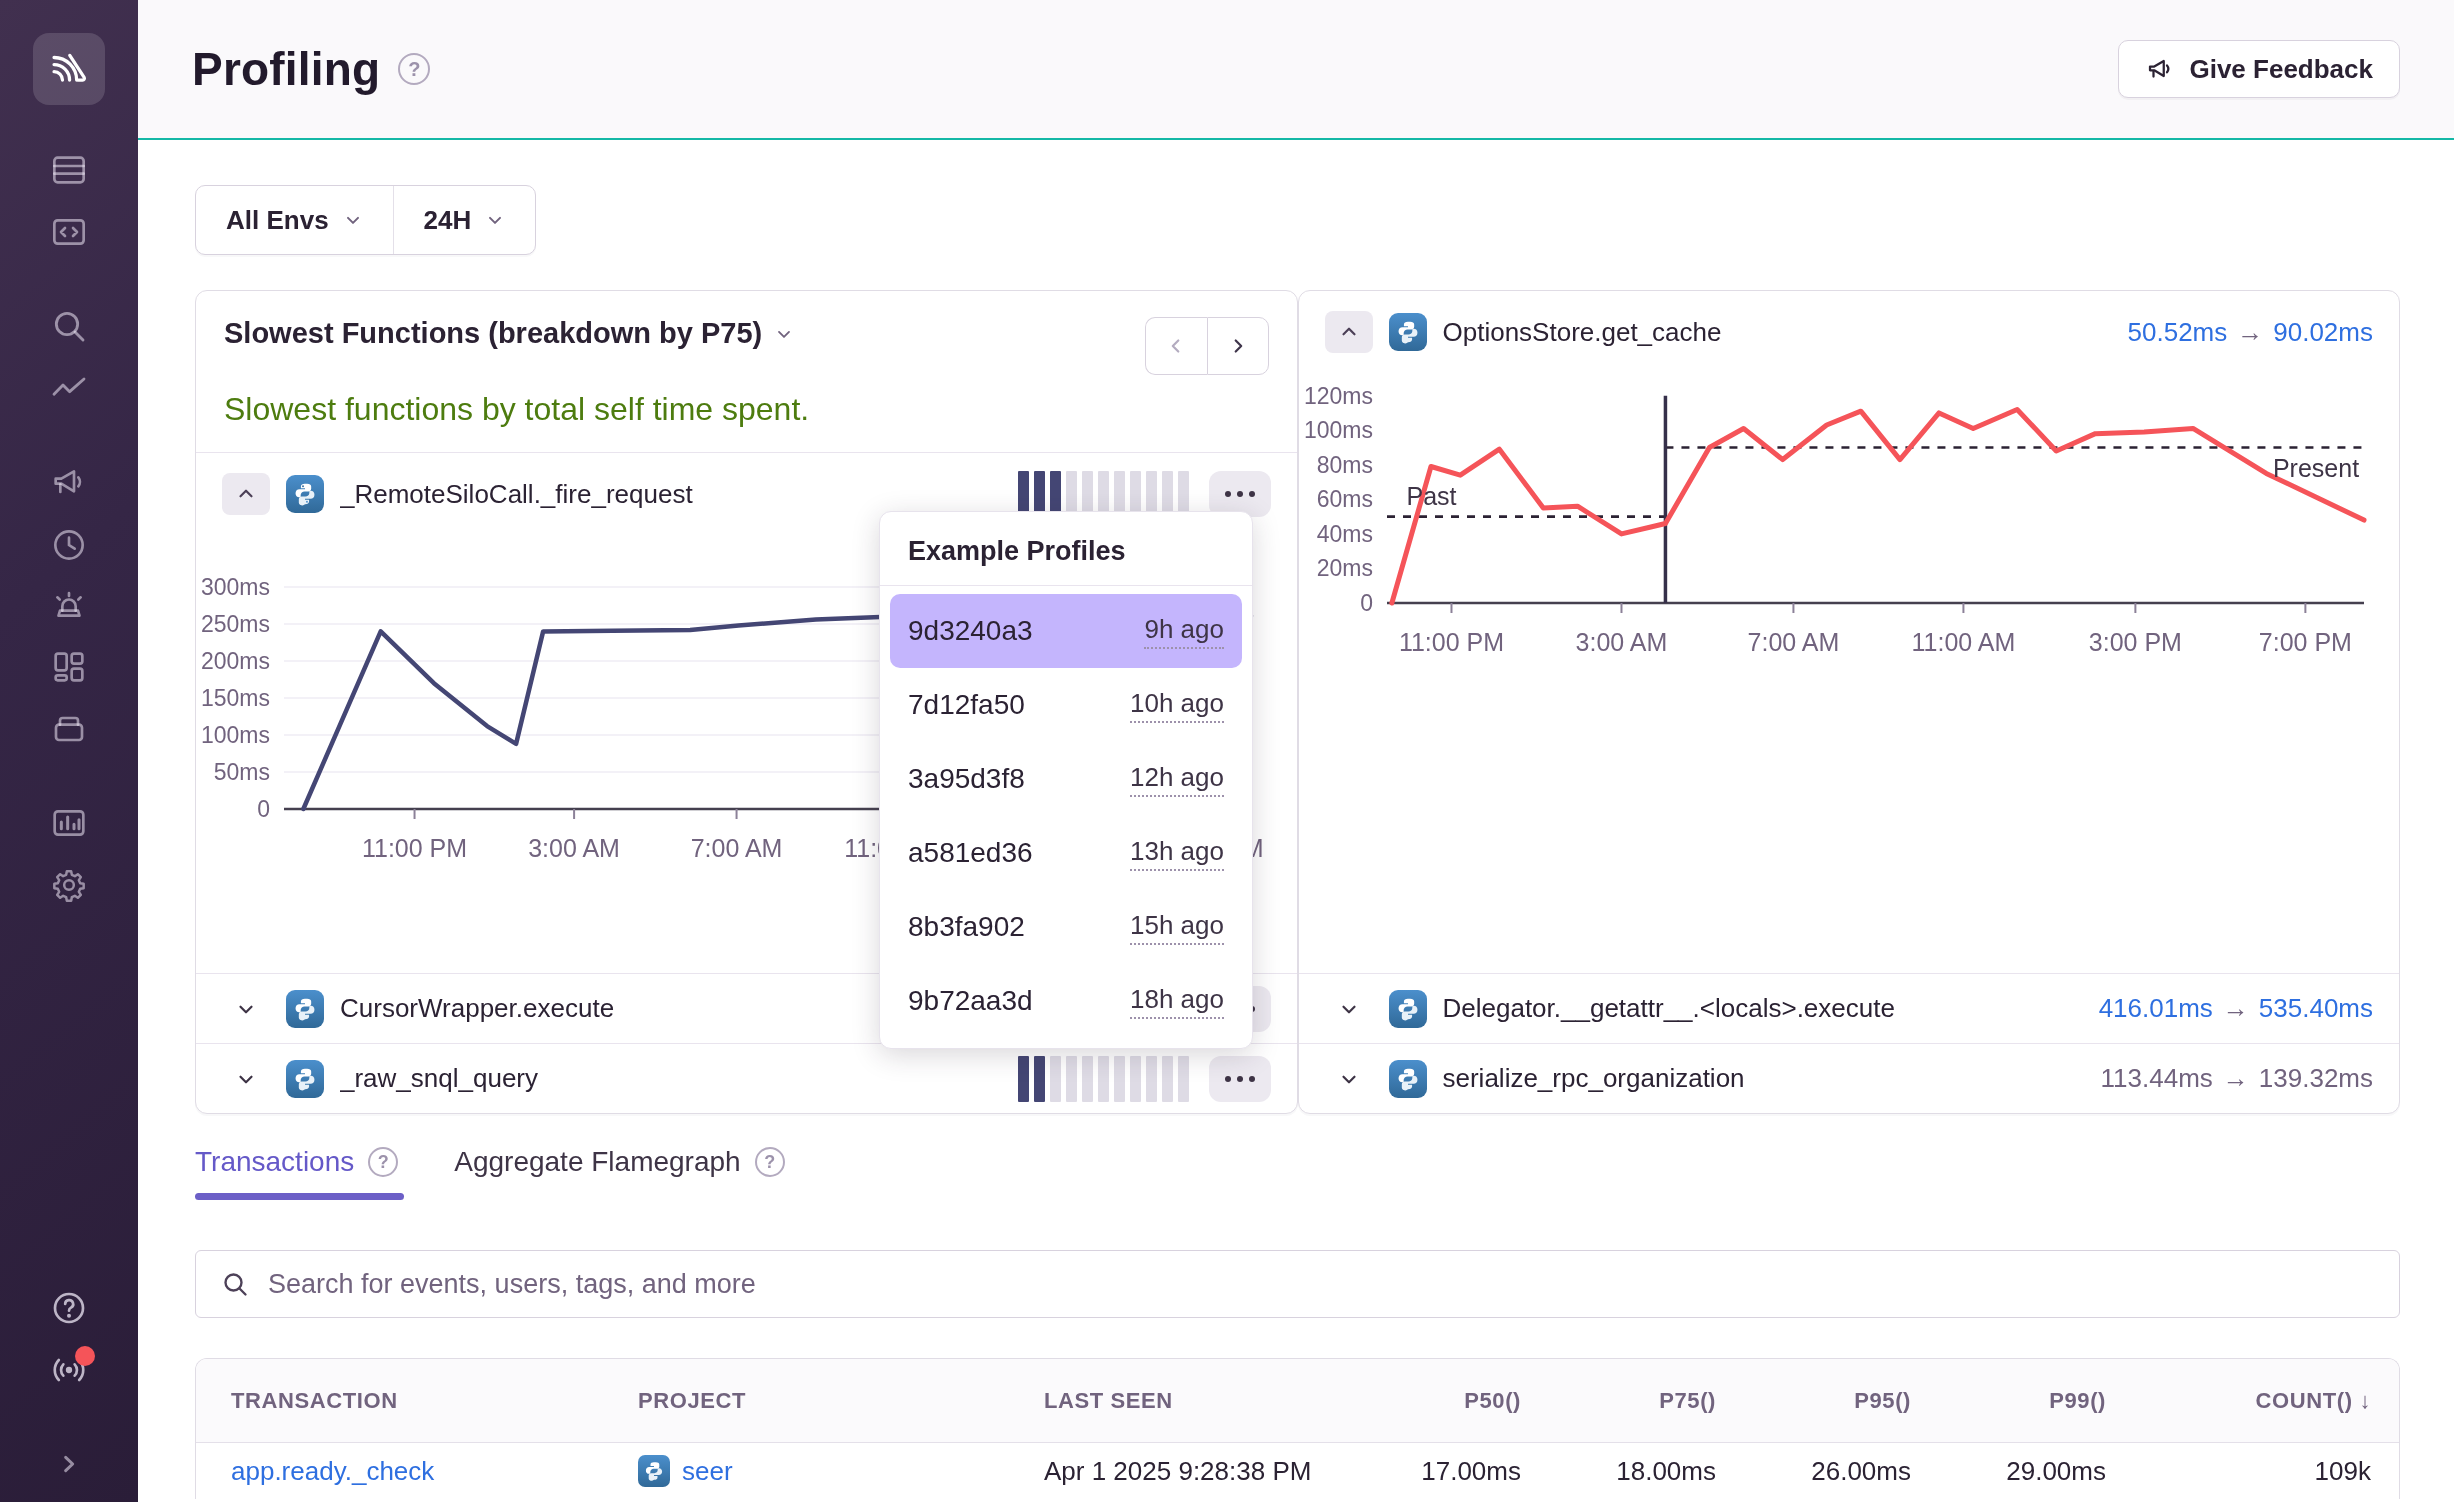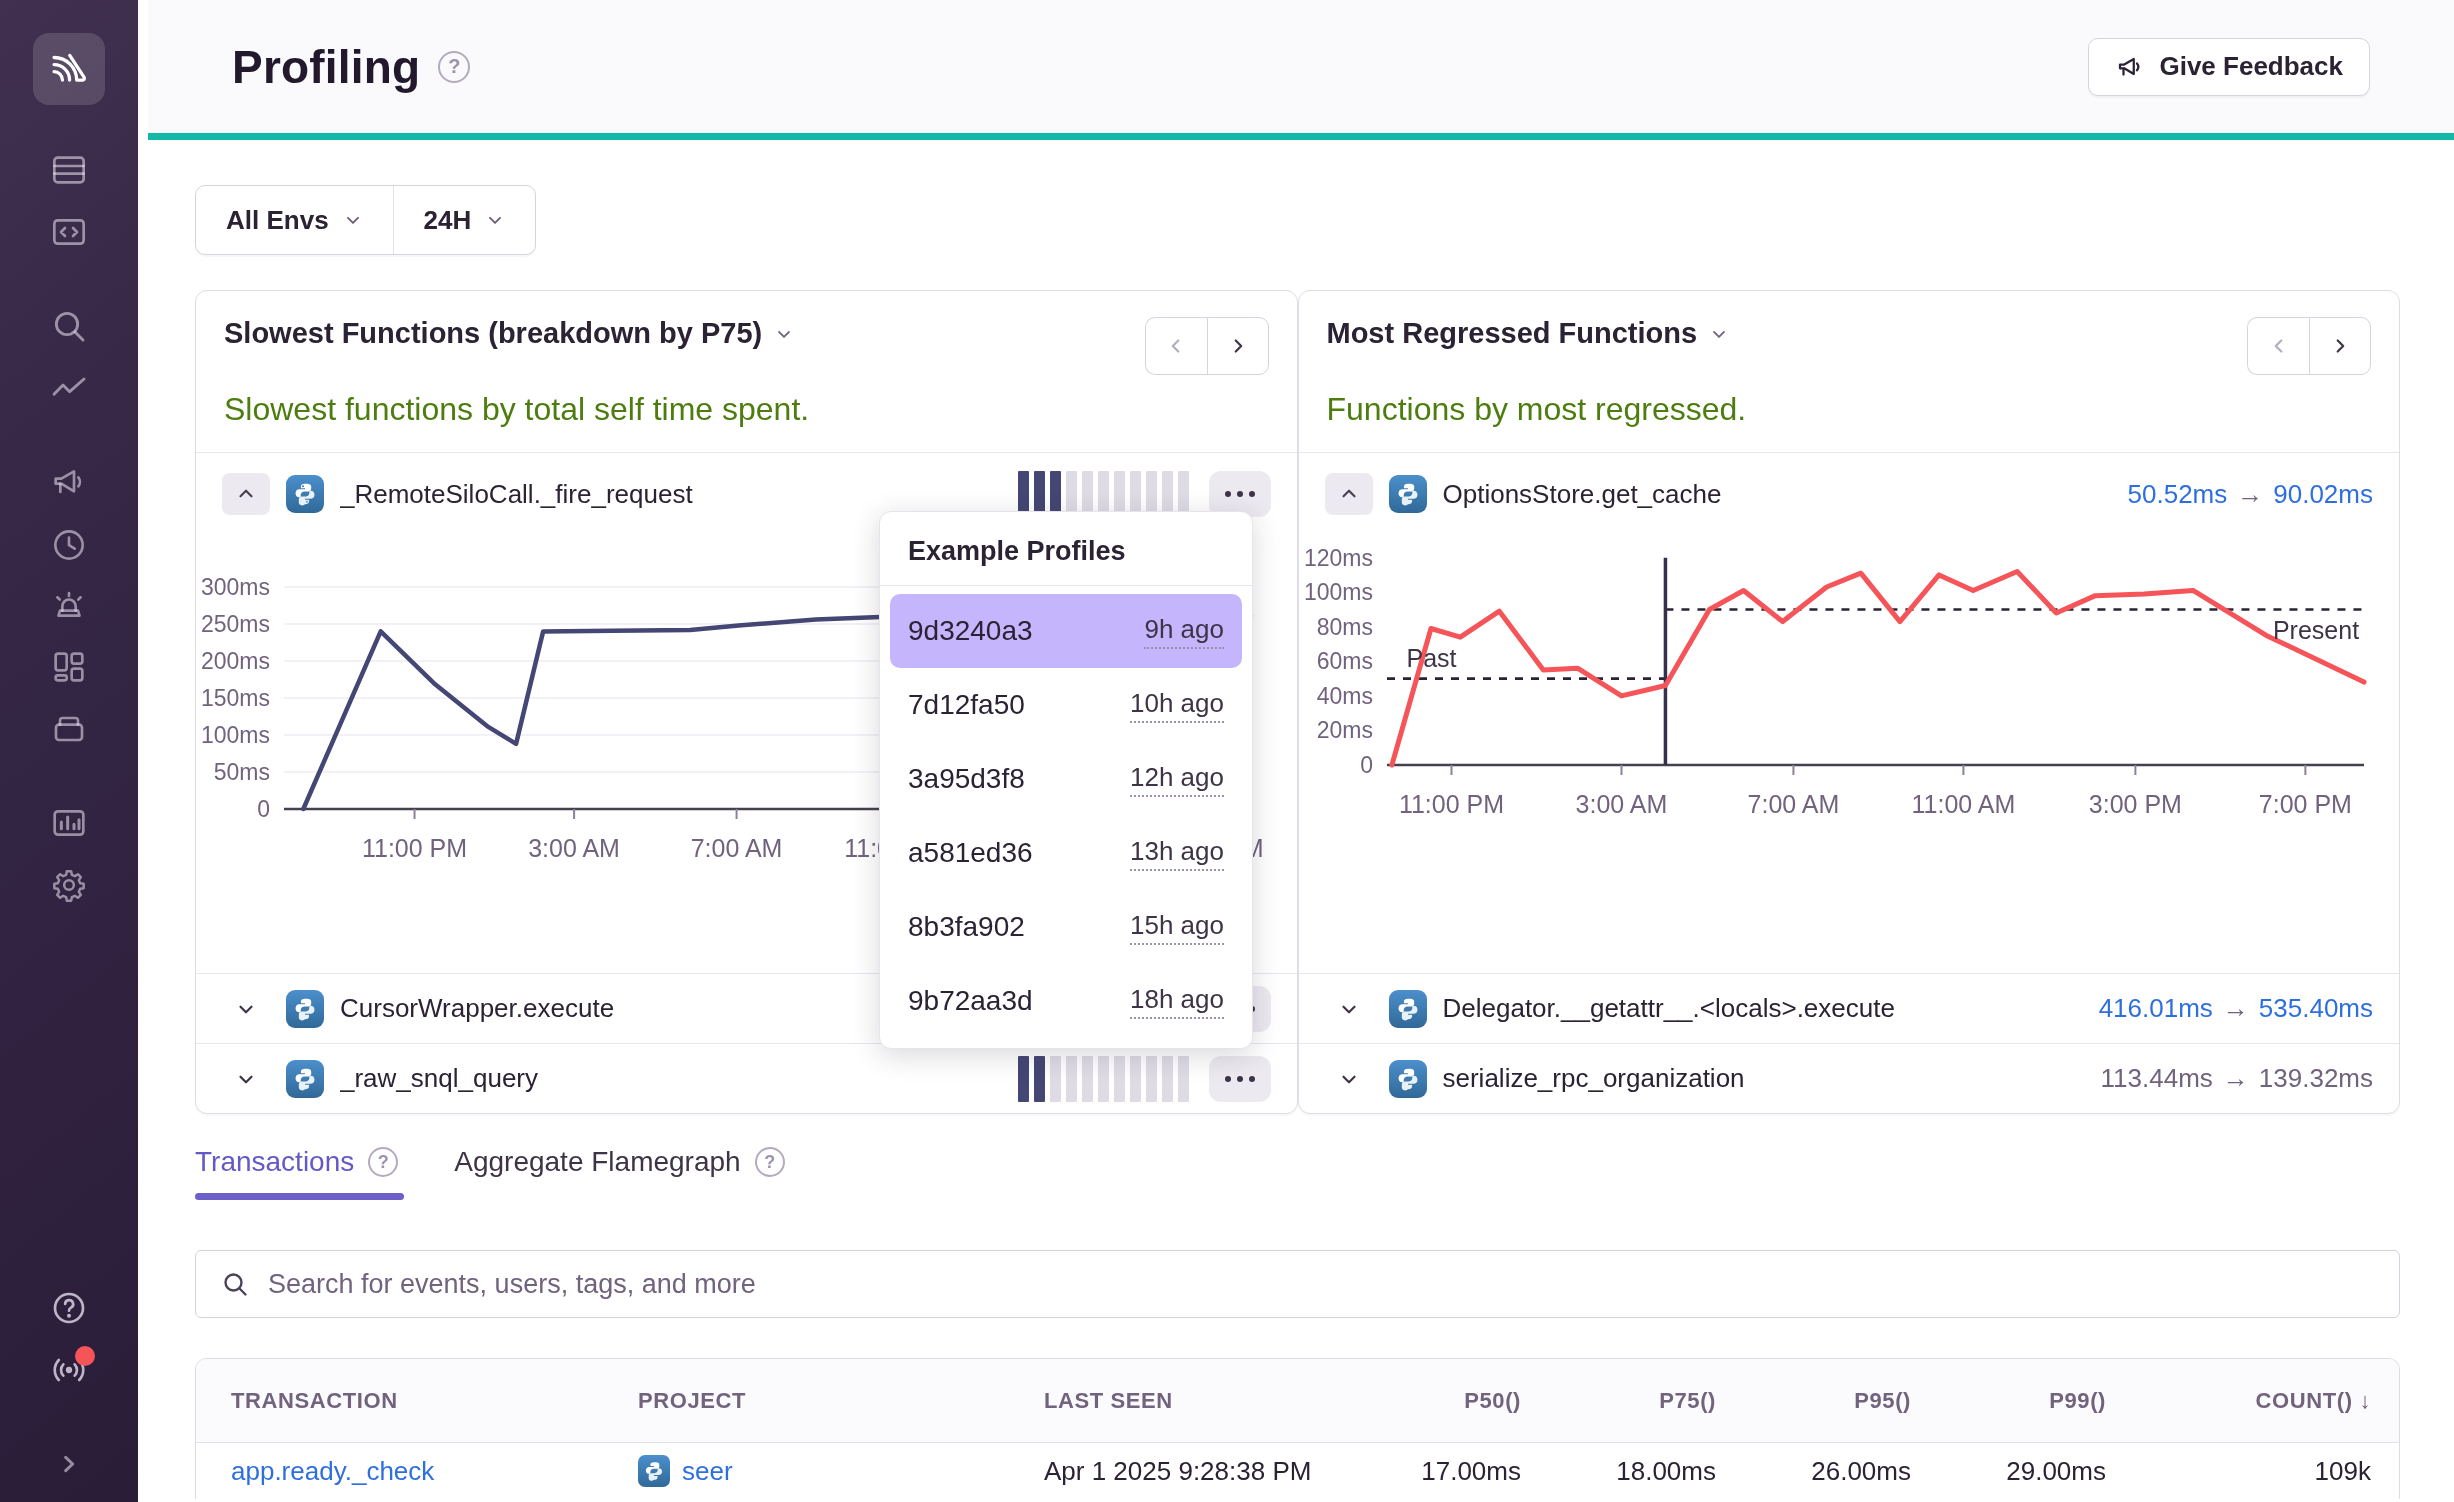--- a/index.html
+++ b/index.html
@@ -14,22 +14,22 @@
     background:rgba(255,255,255,.14); display:flex; align-items:center; justify-content:center; cursor:pointer; }
   .logo-tile svg { width:46px; height:46px; color:#fff; }
   .side-ic { position:absolute; left:50%; transform:translateX(-50%); width:44px; height:44px;
     display:flex; align-items:center; justify-content:center; color:rgba(238,232,245,.55); cursor:pointer; }
   .side-ic svg { width:40px; height:40px; }
   .side-ic.bright { color:rgba(238,232,245,.75); }
   .badge-dot { position:absolute; right:-4px; top:-2px; width:20px; height:20px; border-radius:50%; background:#F55459; }
 
   
   .main { position:absolute; left:138px; top:0; right:0; bottom:0; }
-  .topbar { height:140px; background:#FAF9FB; border-bottom:7px solid #14b8a6;
-    display:flex; align-items:center; padding:0 84px;margin-left:10px; }
+  .topbar { height:140px; background:#FAF9FB; border-bottom:2px solid #14b8a6;
+    display:flex; align-items:center; padding:0 54px; }
   .page-title { font-size:46px; font-weight:700; color:#221A2C; letter-spacing:.2px; }
   .q-circle { width:32px; height:32px; border-radius:50%; border:2px solid #B3AABF; color:#9C92AB;
     font-size:20px; font-weight:700; display:flex; align-items:center; justify-content:center; margin-left:18px; }
   .feedback-btn { margin-left:auto; height:58px; background:#fff; border:1px solid #D8D2DE; border-radius:10px;
     display:flex; align-items:center; gap:14px; padding:0 26px; font-size:26px; font-weight:700; color:#2B2233;
     box-shadow:0 2px 0 rgba(43,34,51,.04); cursor:pointer; }
   .feedback-btn svg { width:30px; height:30px; }
 
   .content { padding:45px 54px 0 57px; }
 
@@ -419,43 +419,20 @@
               </span>
             <button class="dots-btn">
                 <b></b>
                 <b></b>
                 <b></b>
               </button>
           </div>
         </section>
 
         <section class="panel">
-          <div class="panel-head">
-            <div class="panel-title-row">
-              <span class="panel-title">
-                <span>Most Regressed Functions</span>
-                <svg class="caret" viewBox="0 0 24 24" fill="none" stroke="currentColor" stroke-width="2.2" stroke-linecap="round" stroke-linejoin="round">
-                    <path d="M6 9.5l6 6 6-6"></path>
-                  </svg>
-              </span>
-              <div class="pager">
-                <button>
-                    <svg viewBox="0 0 24 24" fill="none" stroke="currentColor" stroke-width="2.4" stroke-linecap="round" stroke-linejoin="round">
-                      <path d="M14.5 6 8.5 12l6 6"></path>
-                    </svg>
-                  </button>
-                <button>
-                    <svg viewBox="0 0 24 24" fill="none" stroke="currentColor" stroke-width="2.4" stroke-linecap="round" stroke-linejoin="round">
-                      <path d="M9.5 6l6 6-6 6"></path>
-                    </svg>
-                  </button>
-              </div>
-            </div>
-            <div class="panel-sub">Functions by most regressed.</div>
-          </div>
 
           <div class="fn-row" style="margin-top:10px">
             <button class="collapse-btn">
               <svg viewBox="0 0 24 24" fill="none" stroke="currentColor" stroke-width="2.4" stroke-linecap="round" stroke-linejoin="round">
                   <path d="M6 14.5l6-6 6 6"></path>
                 </svg>
             </button>
             <span class="py-ic">
               <svg viewBox="0 0 24 24">
                 <path fill="#fff" d="M11.9 3.2c-2.1 0-3.4.9-3.4 2.3v1.6h3.5v.8H7.2c-1.9 0-3.3 1.4-3.3 3.5s1.3 3.4 3.1 3.4h1.3v-1.9c0-1.7 1.5-3.1 3.3-3.1h3.3c1.3 0 2.4-1.1 2.4-2.4V5.5c0-1.4-1.5-2.3-3.4-2.3z"></path>

